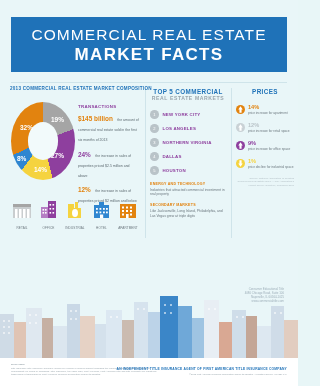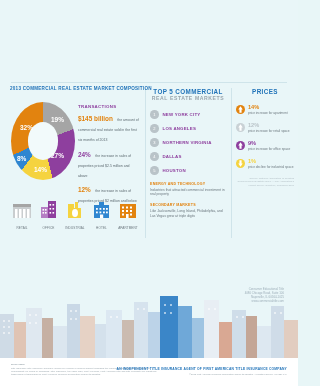--- a/index.html
+++ b/index.html
@@ -114,20 +114,24 @@
             font-size: 3.3px; font-weight: bold; letter-spacing: 0.2px;
             text-align: right; }
   .fsub { position: absolute; right: 11px; top: 15px; color: #9aa6ad;
           font-size: 2.3px; text-align: right; }
 </style>
 </head>
 <body>
 
 <div class="page">
 
+  <div class="header-band">
+    <div class="title-1">COMMERCIAL REAL ESTATE</div>
+    <div class="title-2">MARKET FACTS</div>
+  </div>
 
   <div class="vrule" style="left:145px; top:88px; height:150px;"></div>
   <div class="vrule" style="left:231px; top:88px; height:150px;"></div>
   <div class="hrule" style="left:11px; top:82px; width:276px;"></div>
 
   <div class="col-left">
     <div class="sec-h">2013 COMMERCIAL REAL ESTATE MARKET COMPOSITION</div>
   </div>
 
   <div class="donut-wrap">

